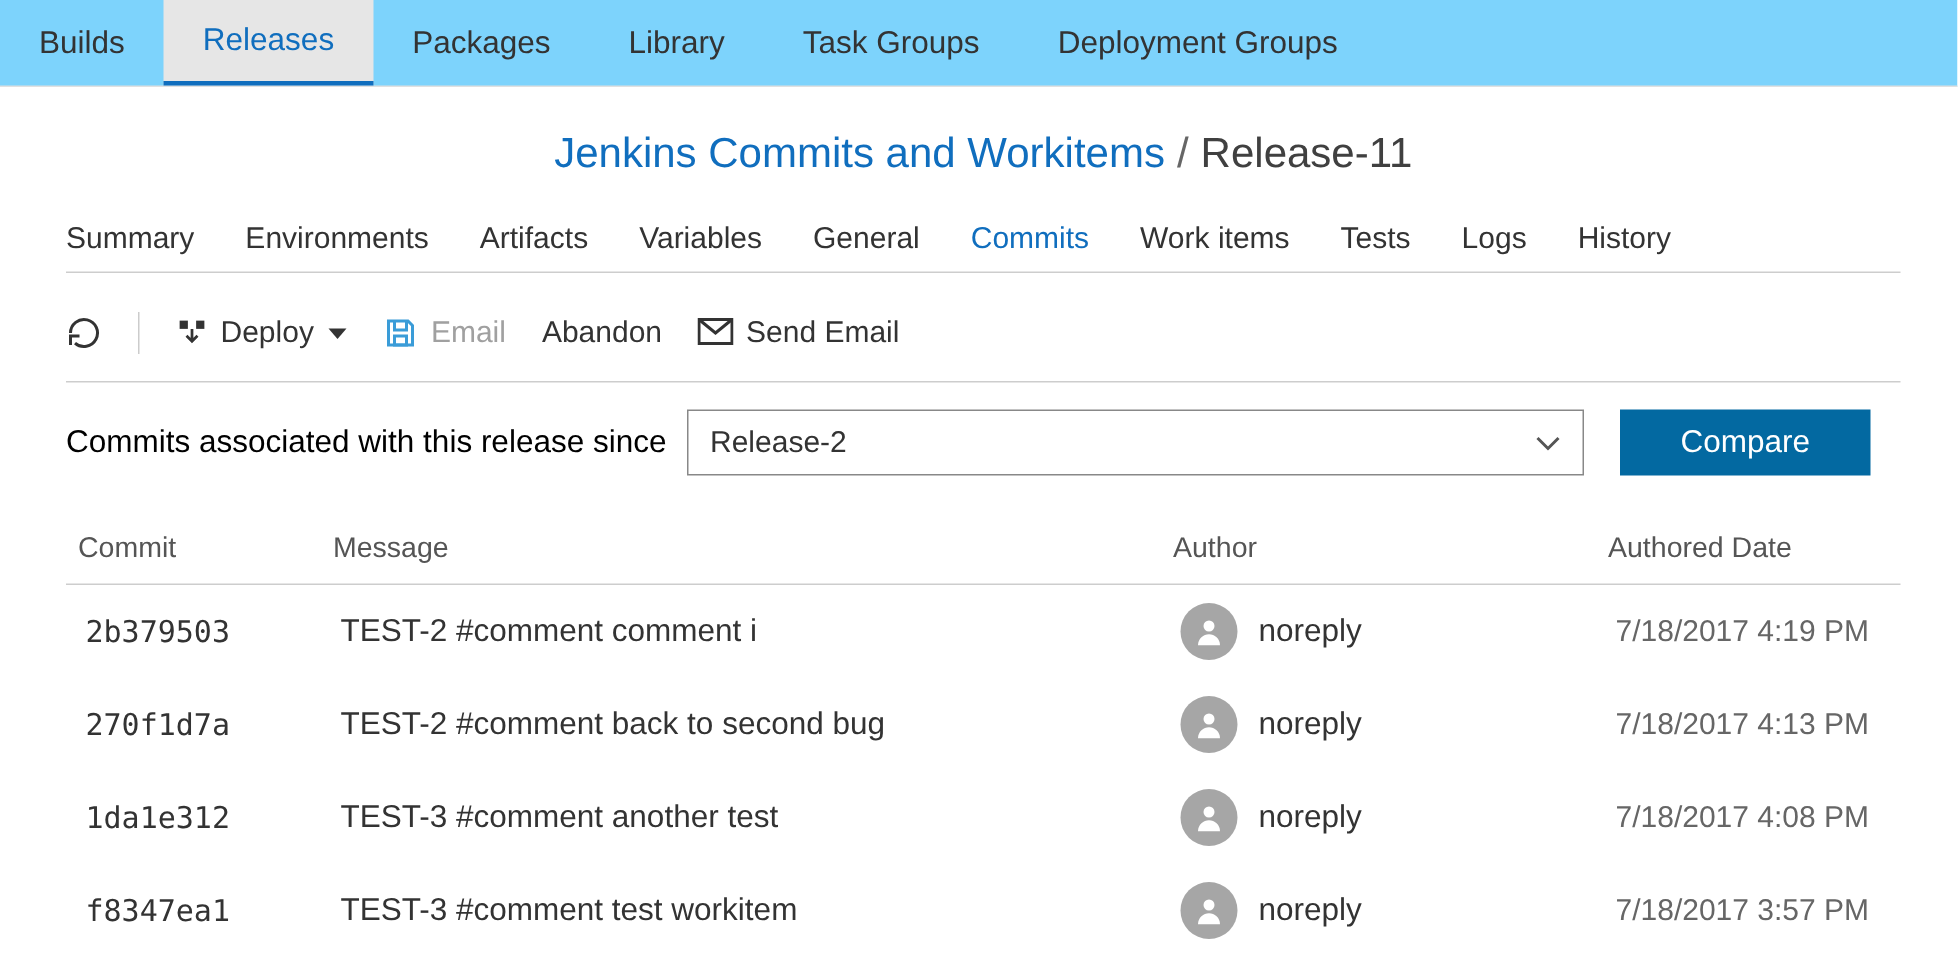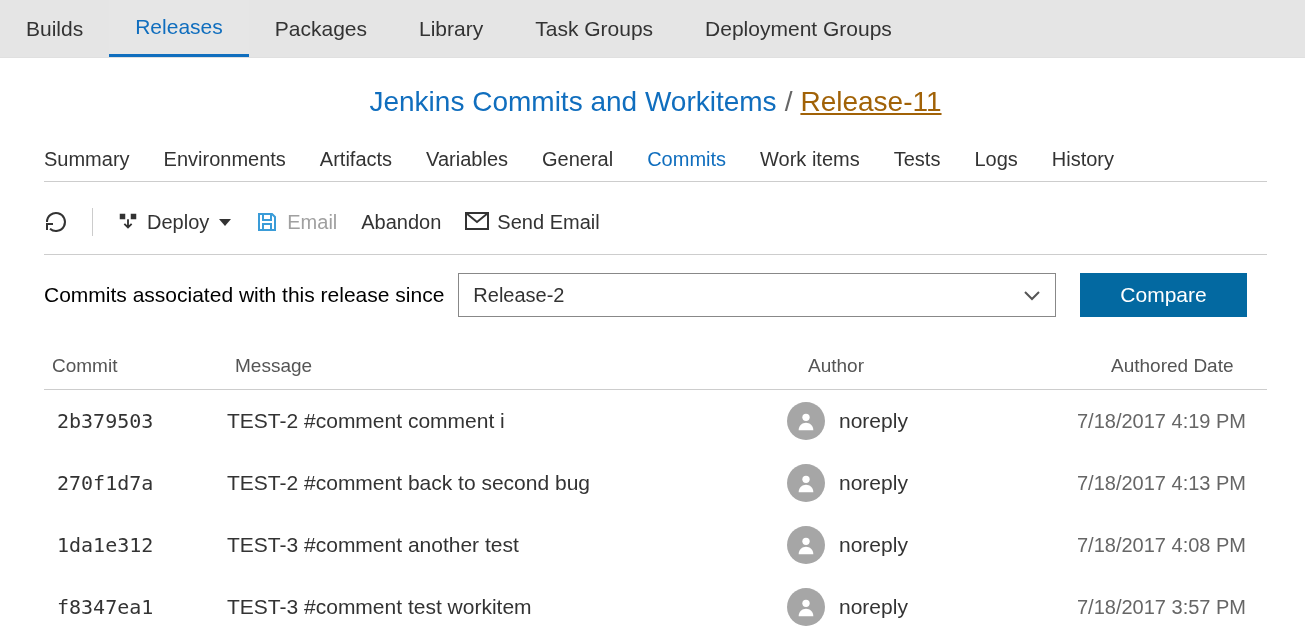--- a/index.html
+++ b/index.html
@@ -8,21 +8,21 @@
     font-size: 18px;
     color: #333;
     background: #fff;
     width: 1305px;
     height: 642px;
     overflow: hidden;
   }
 
   
   .top-nav {
-    background: #e5e5e5;
+    background: #7dd3fc;
     display: flex;
     align-items: stretch;
     height: 58px;
     border-bottom: 1px solid #e0e0e0;
   }
   .top-nav-item {
     padding: 0 26px;
     display: flex;
     align-items: center;
     font-size: 21px;
@@ -47,21 +47,21 @@
     font-size: 28px;
     font-weight: 300;
     margin-bottom: 30px;
     justify-content: center;
   }
   .breadcrumb a {
     color: #106ebe;
     text-decoration: none;
   }
   .breadcrumb .sep { margin: 0 8px; color: #666; }
-  .breadcrumb .current { color: #a16207; text-decoration: underline; }
+  .breadcrumb .current { color: #404040; }
 
   
   .sub-tabs {
     display: flex;
     gap: 34px;
     border-bottom: 1px solid #cdcdcd;
     padding-bottom: 10px;
     margin-bottom: 16px;
   }
   .sub-tab {
@@ -153,21 +153,20 @@
   .table-header, .table-row {
     display: grid;
     grid-template-columns: 170px 560px 290px 1fr;
     align-items: center;
   }
   .table-header {
     border-bottom: 1px solid #cdcdcd;
     padding: 8px 0 12px 8px;
     color: #555;
     font-size: 19px;
-    gap: 13px;
   }
   .table-row {
     padding: 12px 0 12px 0;
     font-size: 21px;
     color: #333;
     margin-left: 13px;
   }
   .commit-hash { font-family: Consolas, monospace; font-size: 20px; }
   .author-cell {
     display: flex;

